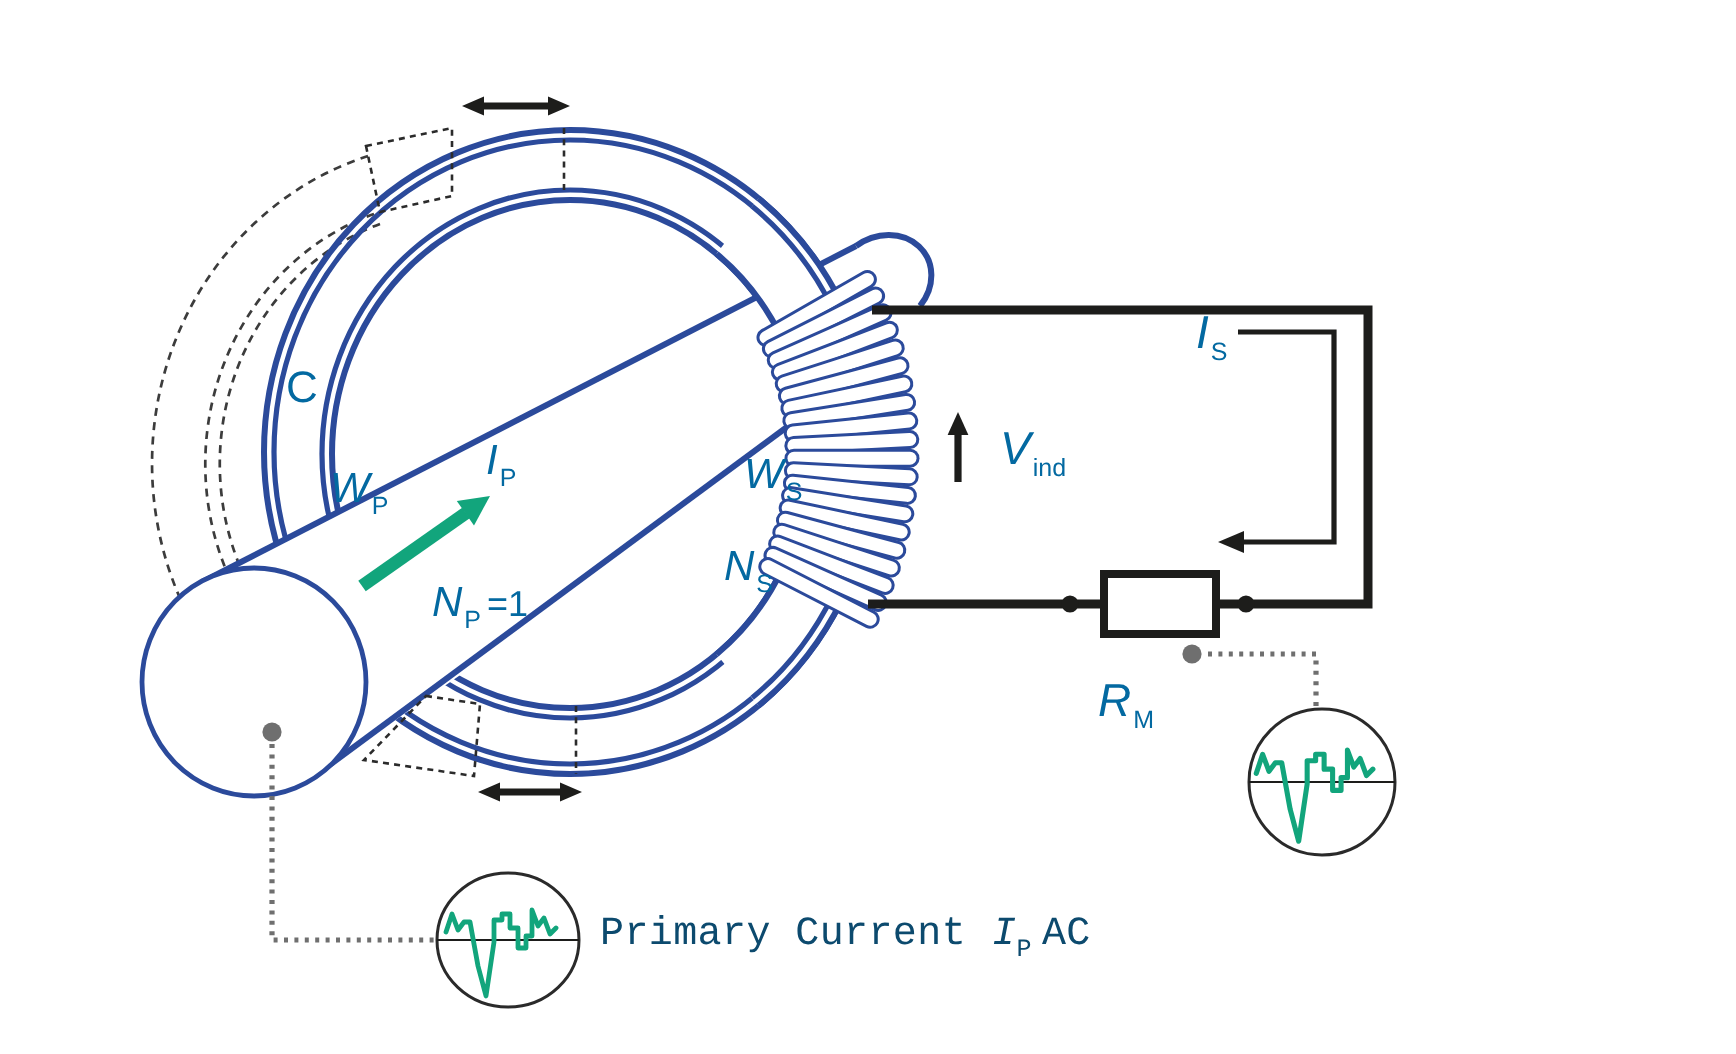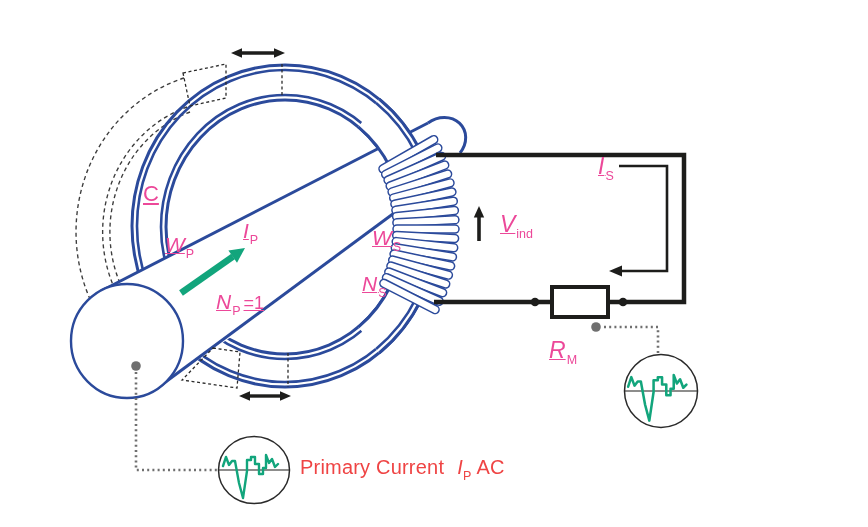--- a/index.html
+++ b/index.html
@@ -5,27 +5,27 @@
   :root{
     --core-blue:#2b4a9b;
     --signal-green:#12a57c;
     --wire-black:#1d1d1b;
     --connector-gray:#6f6f6f;
   }
   html,body{margin:0;padding:0;background:#fff;}
   .stage{position:relative;width:868px;height:527px;background:#fff;overflow:hidden;
          font-family:"Liberation Sans",sans-serif;color:#1d1d1b;}
   .art{position:absolute;left:0;top:0;}
-  .lbl{position:absolute;white-space:nowrap;color:#ec4899;line-height:1;text-decoration:underline;}
+  .lbl{position:absolute;white-space:nowrap;color:#0369a1;line-height:1;}
   .lbl .base{font-style:italic;font-size:21px;}
   .lbl .big{font-size:23px;}
   .lbl .sub{font-style:normal;font-size:12.5px;position:relative;top:6px;margin-left:1px;}
   .lbl .eq{font-style:normal;font-size:18px;margin-left:3px;}
   .plain{font-style:normal;font-size:22px;}
-  .caption{position:absolute;font-size:20px;letter-spacing:.2px;white-space:nowrap;color:#ef4444;}
+  .caption{position:absolute;font-size:20px;letter-spacing:.2px;white-space:nowrap;color:#0c4a6e;font-family:Liberation Mono, monospace;}
   .caption .sym{font-style:italic;}
   .caption .sub{font-size:12.5px;position:relative;top:6px;}
   .caption .gap{display:inline-block;width:13px;}
   .caption .sgap{display:inline-block;width:5px;}
 </style>
 </head>
 <body>
 
 <div class="stage">
 

